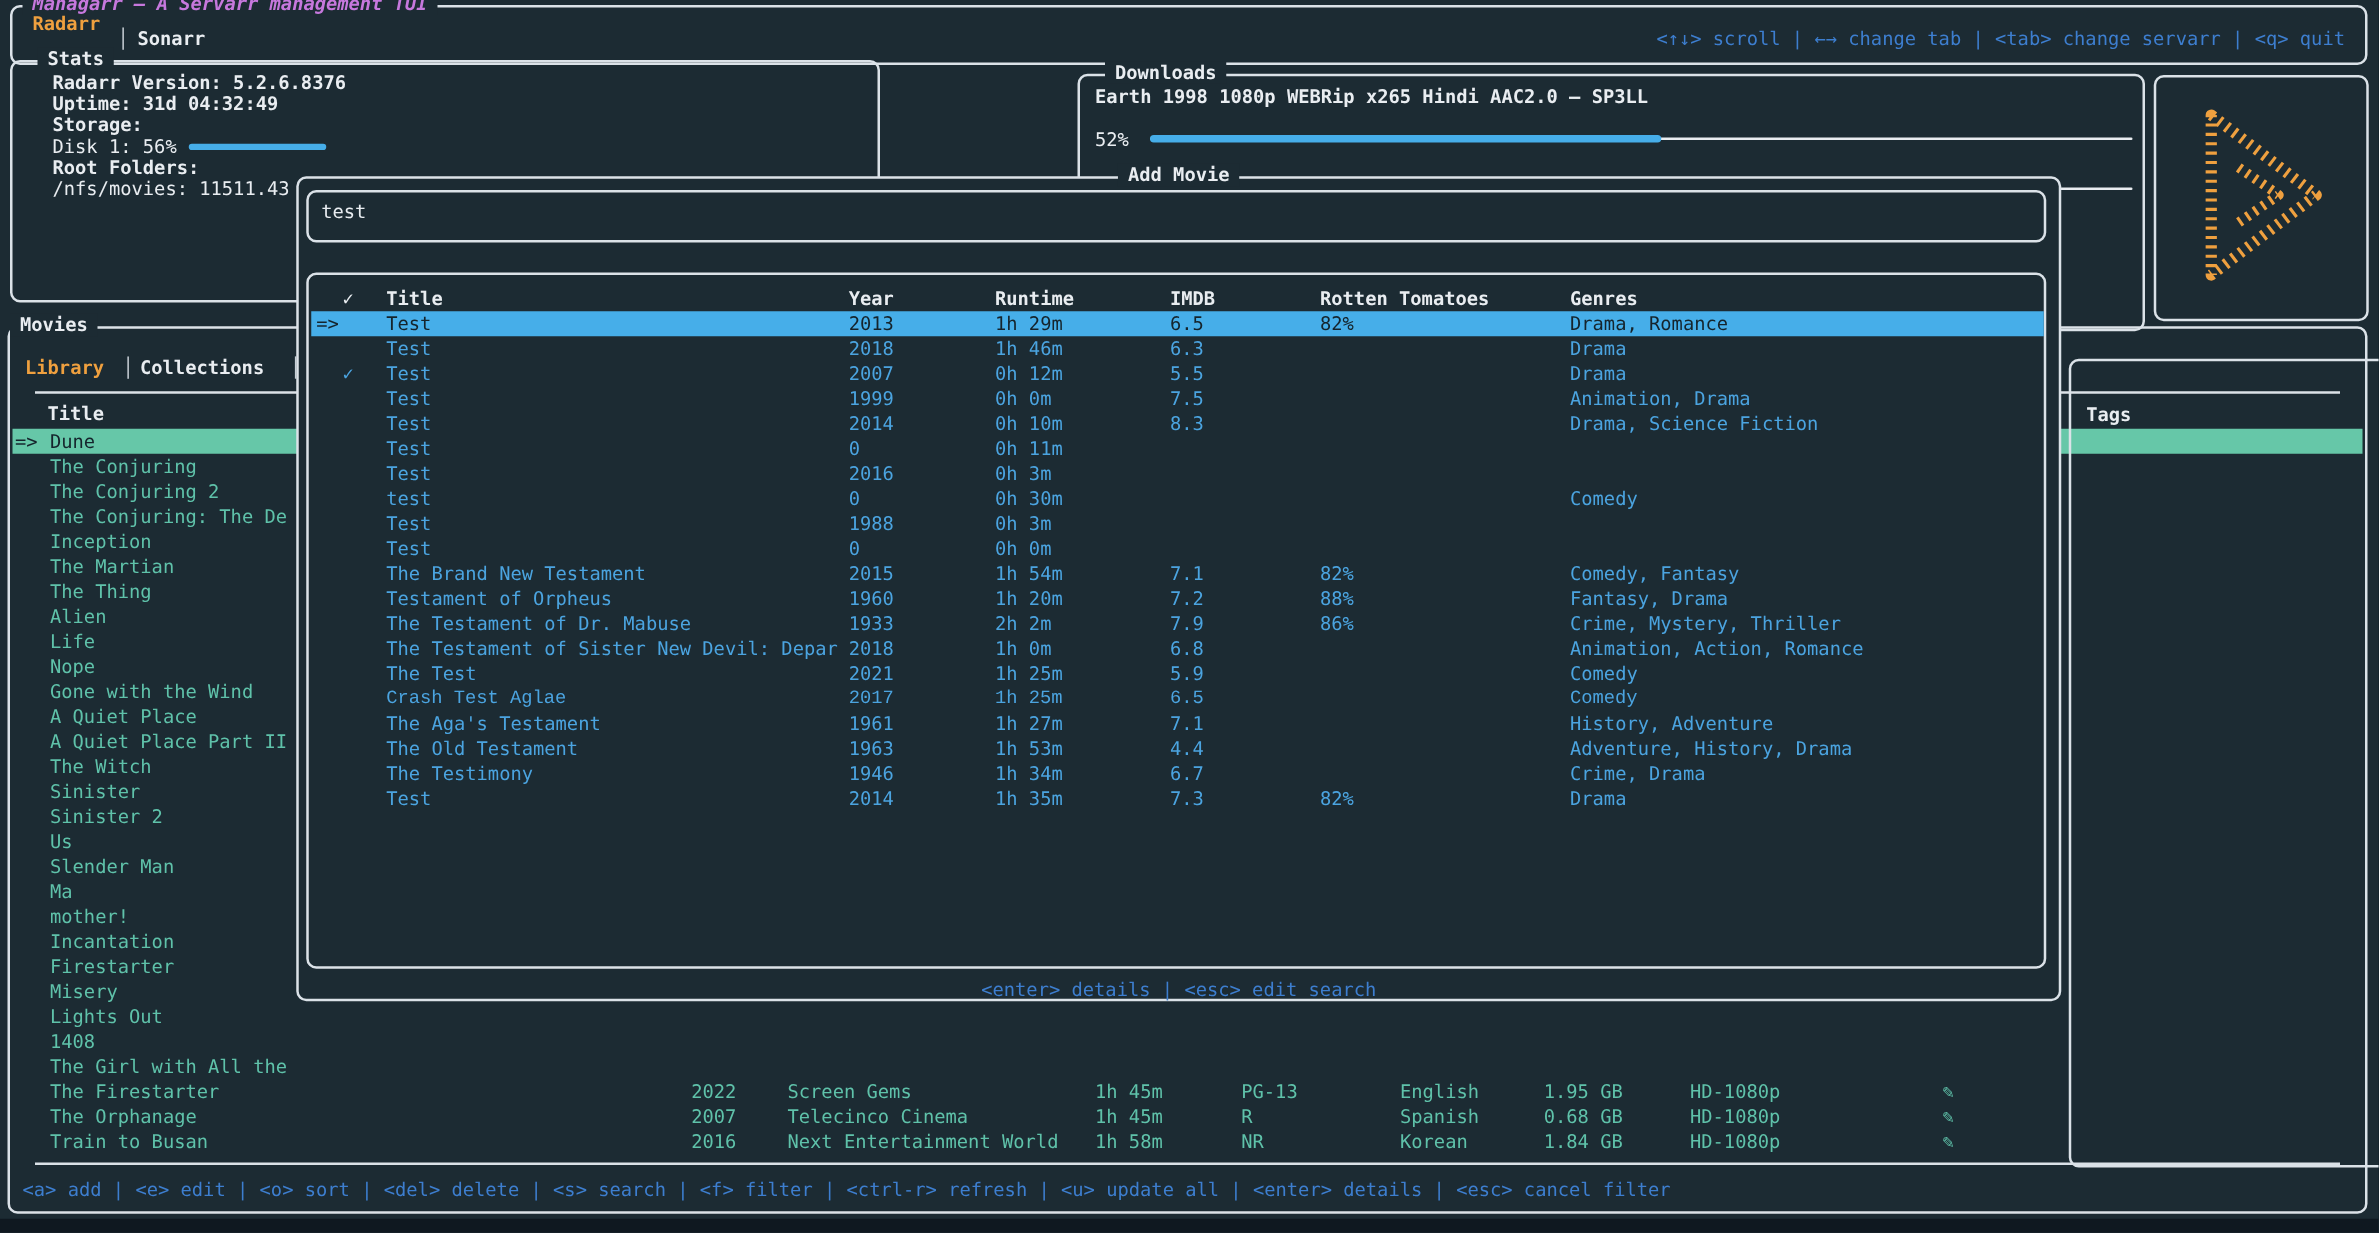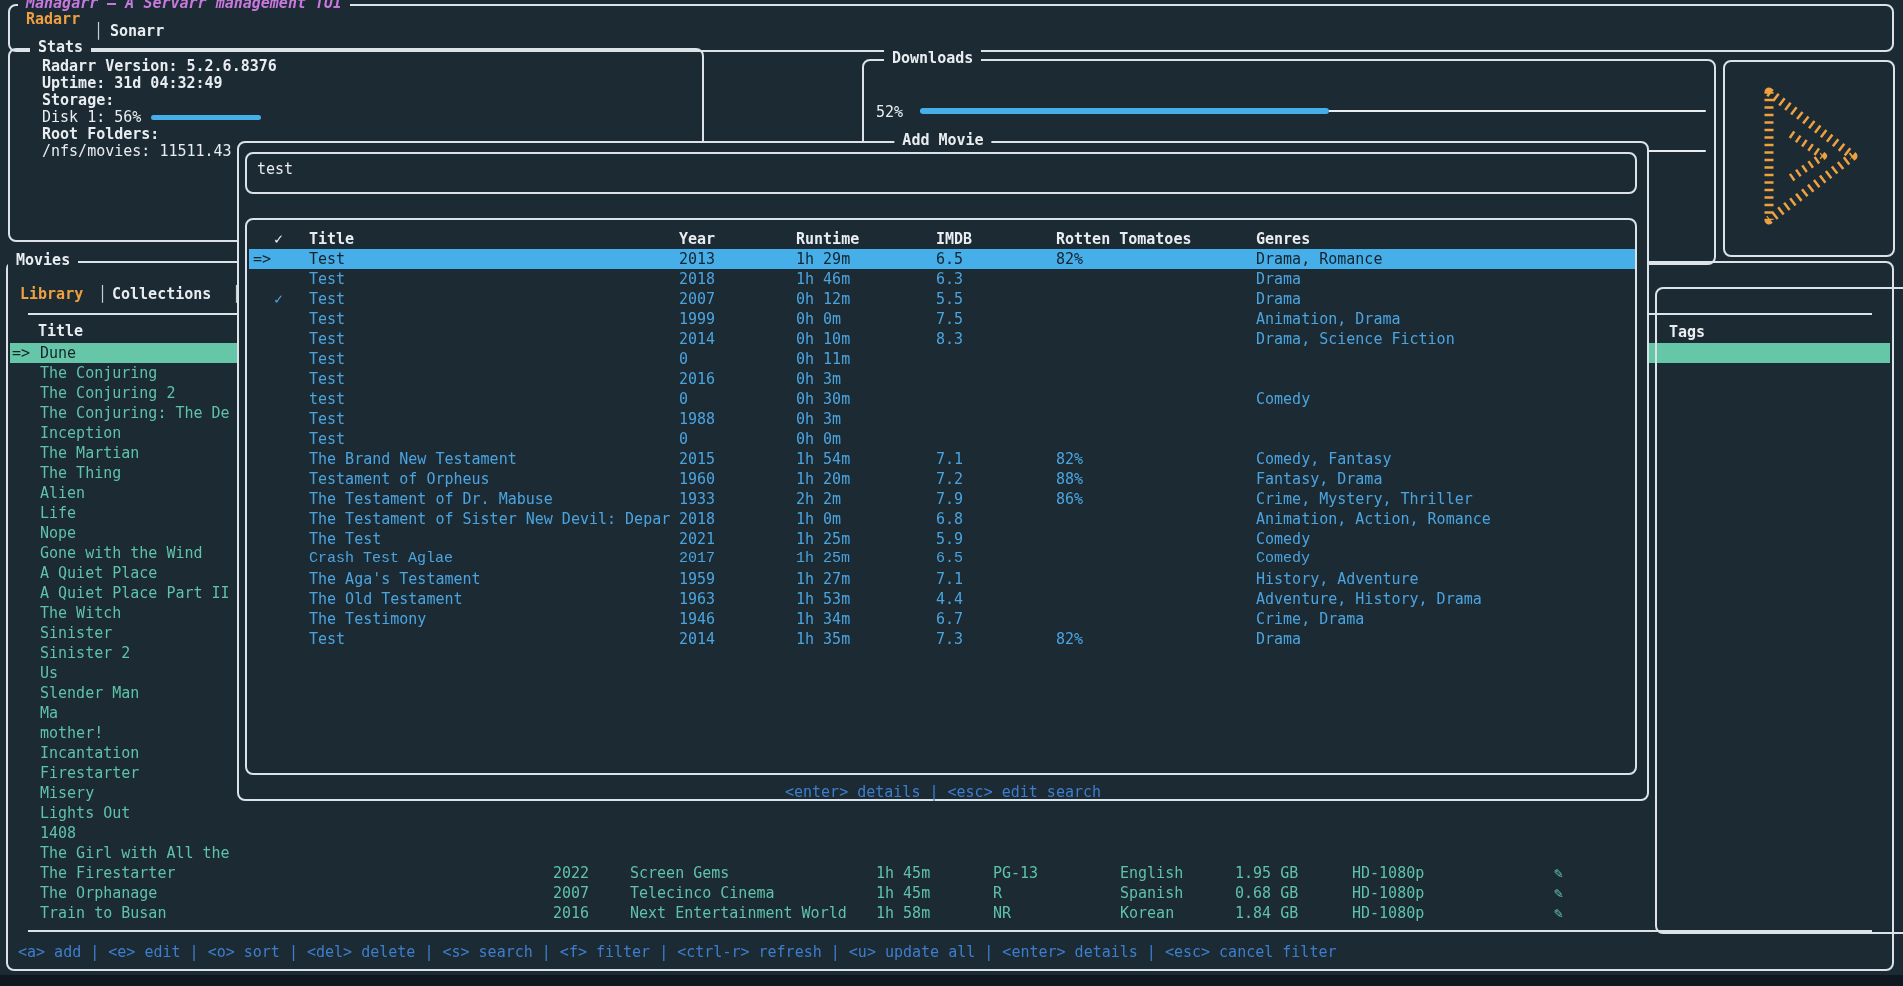--- a/index.html
+++ b/index.html
@@ -49,36 +49,38 @@
 </head>
 <body>
 
 <div class="app">
 
   <div class="panel" style="left:8px;top:4px;width:1882px;height:44px;">
     <span class="plabel magenta italic" style="left:8px;">Managarr – A Servarr management TUI</span>
     <span class="abs orange bold" style="left:16px;top:4px;text-align:center;">Radarr</span>
     <span class="abs divider" style="left:84px;top:16px;">│</span>
     <span class="abs bold white" style="left:100px;top:16px;">Sonarr</span>
+    <span class="abs keyblue nowrap" style="right:16px;top:16px;">&lt;↑↓&gt; scroll | ←→ change tab | &lt;tab&gt; change servarr | &lt;q&gt; quit</span>
   </div>
 
   <div class="panel" style="left:8px;top:48px;width:692px;height:190px;">
     <span class="plabel" style="left:20px;">Stats</span>
     <div class="abs" style="left:8px;top:8px;margin-left:24px;">
       <div class="stats-line bold">Radarr Version:  5.2.6.8376</div>
       <div class="stats-line bold">Uptime: 31d 04:32:49</div>
       <div class="stats-line bold">Storage:</div>
       <div class="stats-line"><span>Disk 1: 56%</span><span class="disk-bar"></span></div>
       <div class="stats-line bold">Root Folders:</div>
       <div class="stats-line">/nfs/movies: 11511.43 GB</div>
     </div>
   </div>
 
   <div class="panel" style="left:862px;top:59px;width:850px;height:202px;">
     <span class="plabel" style="left:20px;">Downloads</span>
+    <div class="abs bold nowrap" style="left:12px;top:7px;">Earth 1998 1080p WEBRip x265 Hindi AAC2.0 – SP3LL</div>
     <div class="abs" style="left:12px;top:42px;">52%</div>
     <div class="ptrack" style="left:56px;top:49px;width:786px;"></div>
     <div class="pfill" style="left:56px;top:47px;width:409px;"></div>
 
     <div class="ptrack" style="left:56px;top:89px;width:786px;"></div>
   </div>
 
   <div class="panel" style="left:1723px;top:60px;width:168px;height:193px;">
     <svg class="abs" style="left:14px;top:14px;" width="140" height="160" viewBox="0 0 140 160">
       <polygon points="30,16 114,80 30,144" fill="none" stroke="#efa03f" stroke-width="9" stroke-dasharray="2.5 5" stroke-linejoin="round"></polygon>
@@ -429,21 +431,21 @@
             <span class="rcell c-year">2017</span>
             <span class="rcell c-runtime">1h 25m</span>
             <span class="rcell c-imdb">6.5</span>
             <span class="rcell c-rt"></span>
             <span class="rcell c-genres">Comedy</span>
           </div>
           <div class="rrow" style="top: 349px;">
             <span class="rcell c-marker"></span>
             <span class="rcell c-check"></span>
             <span class="rcell c-title">The Aga's Testament</span>
-            <span class="rcell c-year">1959</span>
+            <span class="rcell c-year">1961</span>
             <span class="rcell c-runtime">1h 27m</span>
             <span class="rcell c-imdb">7.1</span>
             <span class="rcell c-rt"></span>
             <span class="rcell c-genres">History, Adventure</span>
           </div>
           <div class="rrow" style="top: 369px;">
             <span class="rcell c-marker"></span>
             <span class="rcell c-check"></span>
             <span class="rcell c-title">The Old Testament</span>
             <span class="rcell c-year">1963</span>

